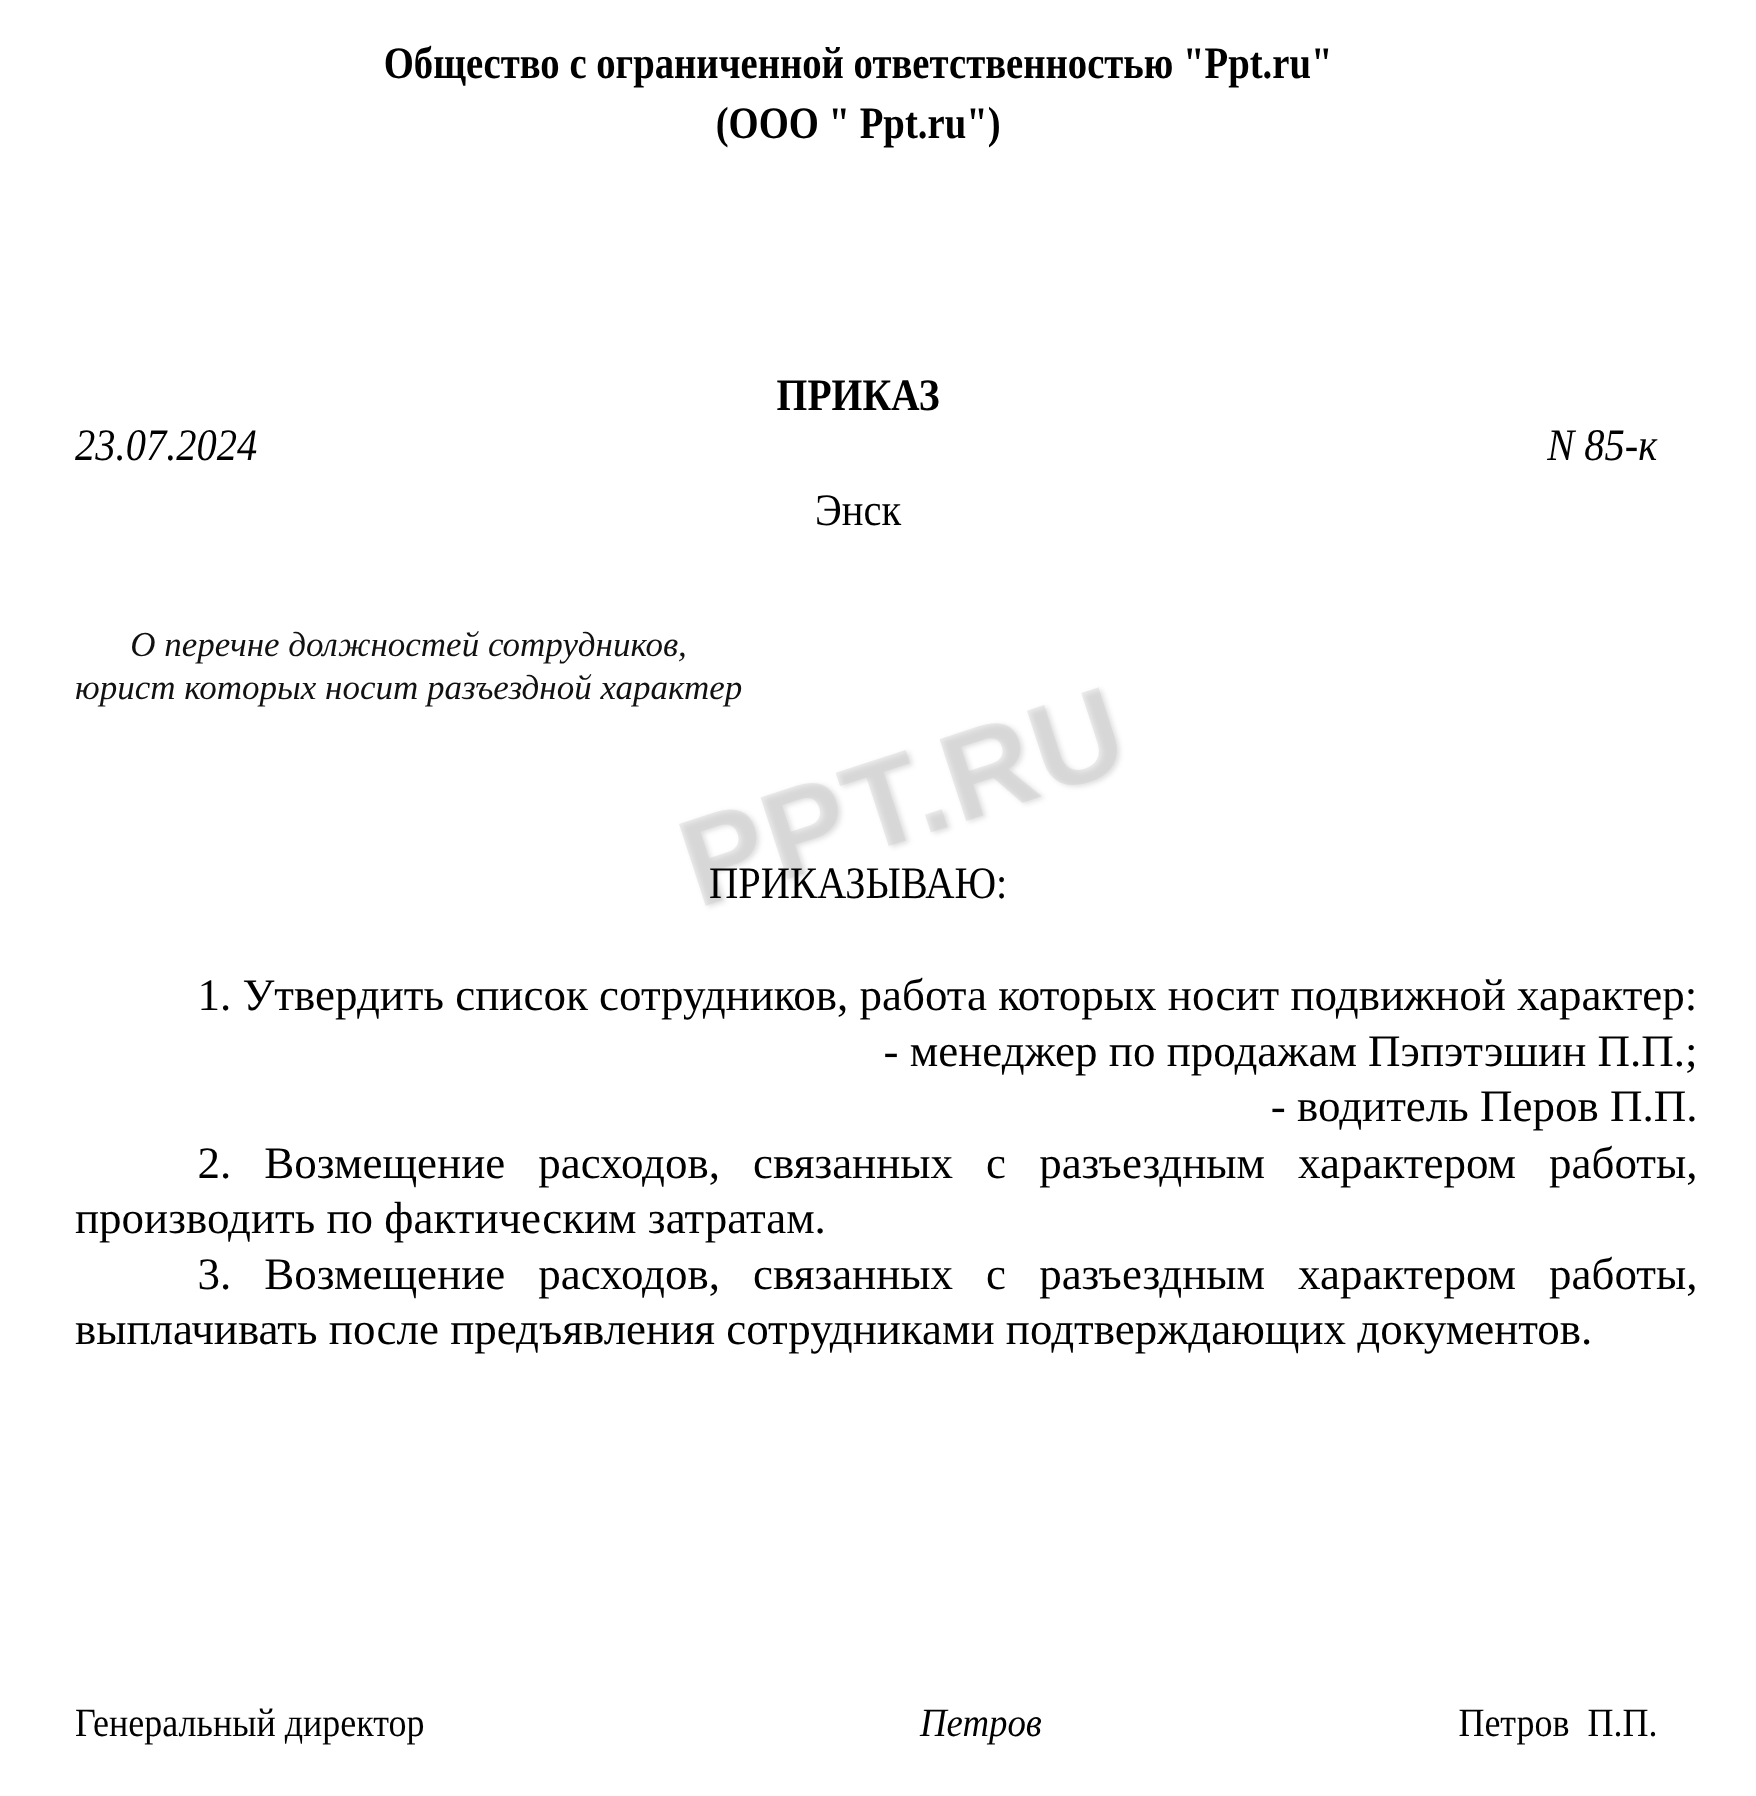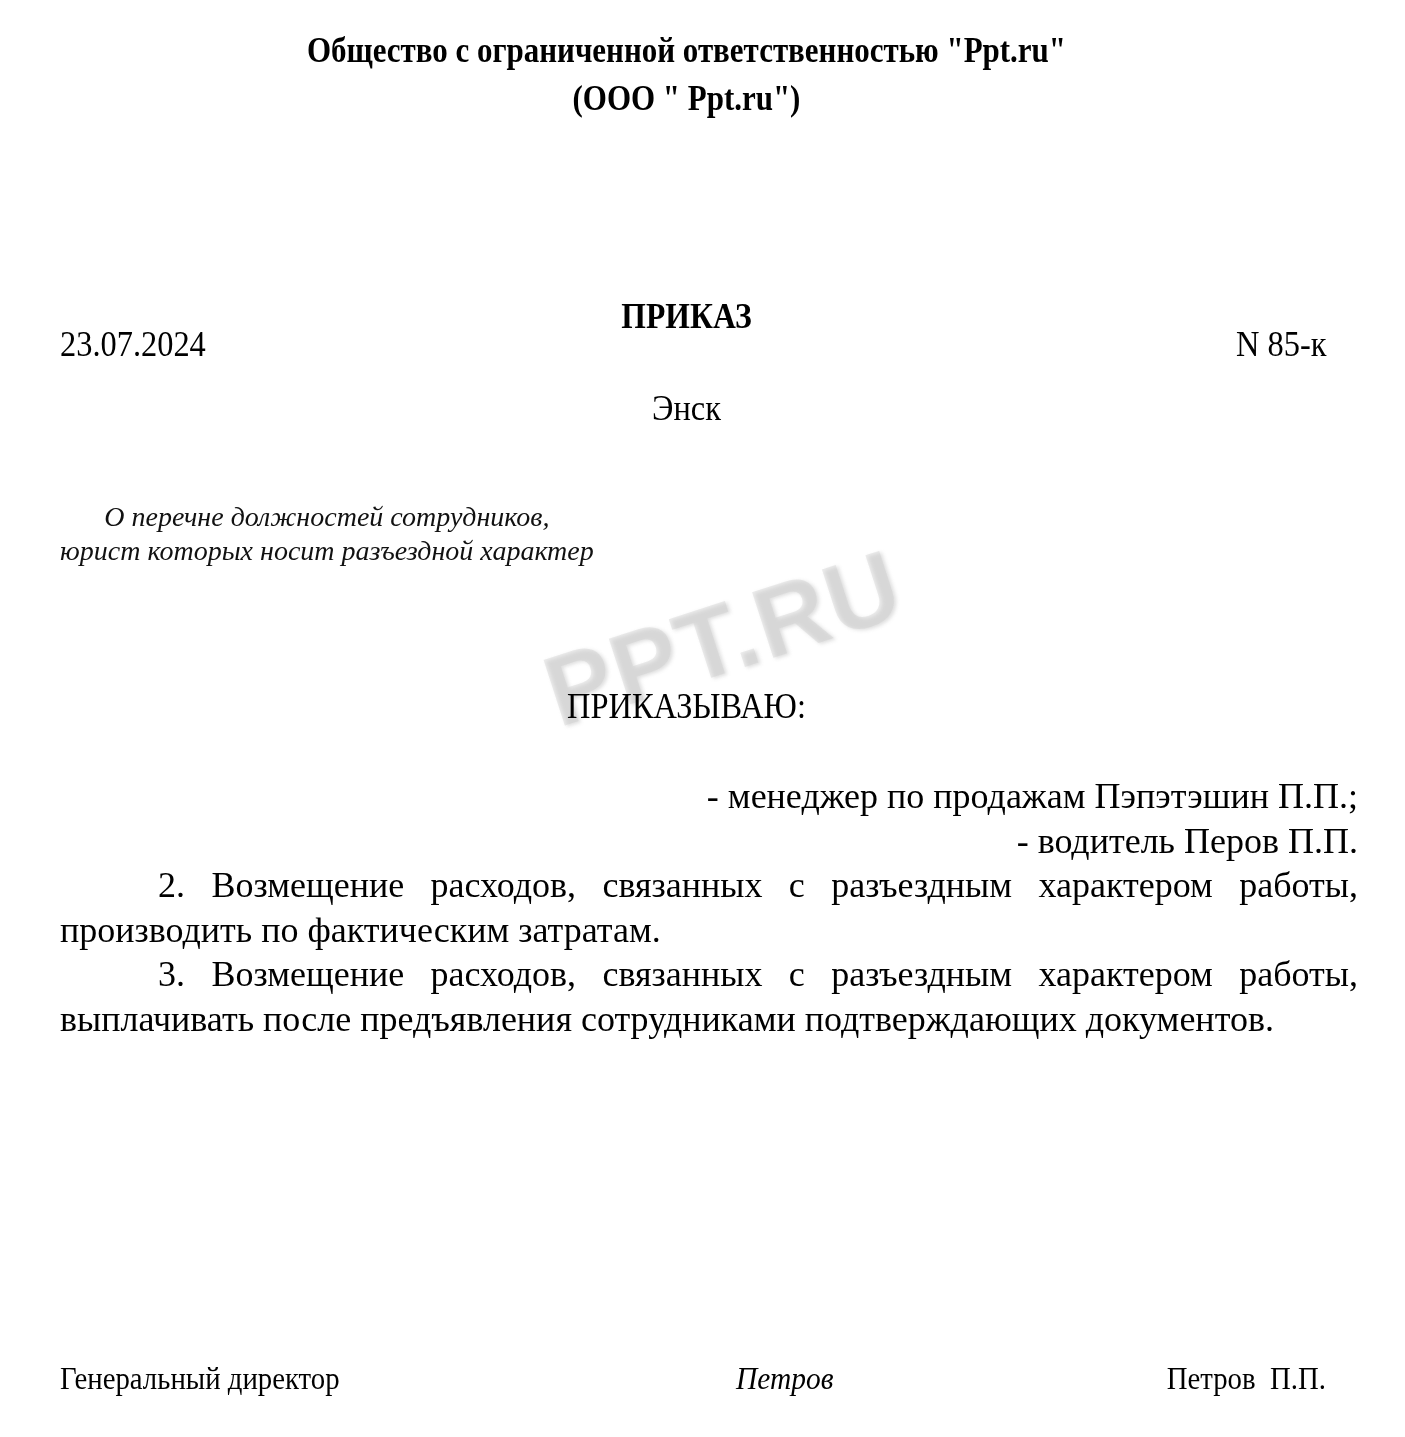--- a/index.html
+++ b/index.html
@@ -39,24 +39,25 @@
       text-align: center;
       font-weight: bold;
       font-size: 36px;
       line-height: 48px;
       transform: scaleX(0.88);
       transform-origin: center top;
     }
     .meta-row {
       position: absolute;
       left: 60px; right: 47px;
-      top: 320px;
+      top: 332px;
       height: 48px;
       font-size: 36px;
       line-height: 48px;
+      font-style: italic;
     }
     .meta-date {
       position: absolute;
       left: 0; top: 0;
       transform: scaleX(0.9);
       transform-origin: left top;
     }
     .meta-number {
       position: absolute;
       right: 0; top: 0;
@@ -187,20 +188,21 @@
   <div class="subject">
     <span class="subject-line">О перечне должностей сотрудников,</span>
     <span class="subject-line">юрист которых носит разъездной характер</span>
   </div>
 
   <div class="watermark">PPT.RU</div>
 
   <div class="order-verb">ПРИКАЗЫВАЮ:</div>
 
   <div class="body-text">
+    <p class="para">1. Утвердить список сотрудников, работа которых носит подвижной характер:</p>
     <p class="list-item">- менеджер по продажам Пэпэтэшин П.П.;</p>
     <p class="list-item">- водитель Перов П.П.</p>
     <p class="para">2. Возмещение расходов, связанных с разъездным характером работы, производить по фактическим затратам.</p>
     <p class="para">3. Возмещение расходов, связанных с разъездным характером работы, выплачивать после предъявления сотрудниками подтверждающих документов.</p>
   </div>
 
   <div class="signature-row">
     <span class="sig-position">Генеральный директор</span>
     <span class="sig-signature">Петров</span>
     <span class="sig-name">Петров  П.П.</span>

